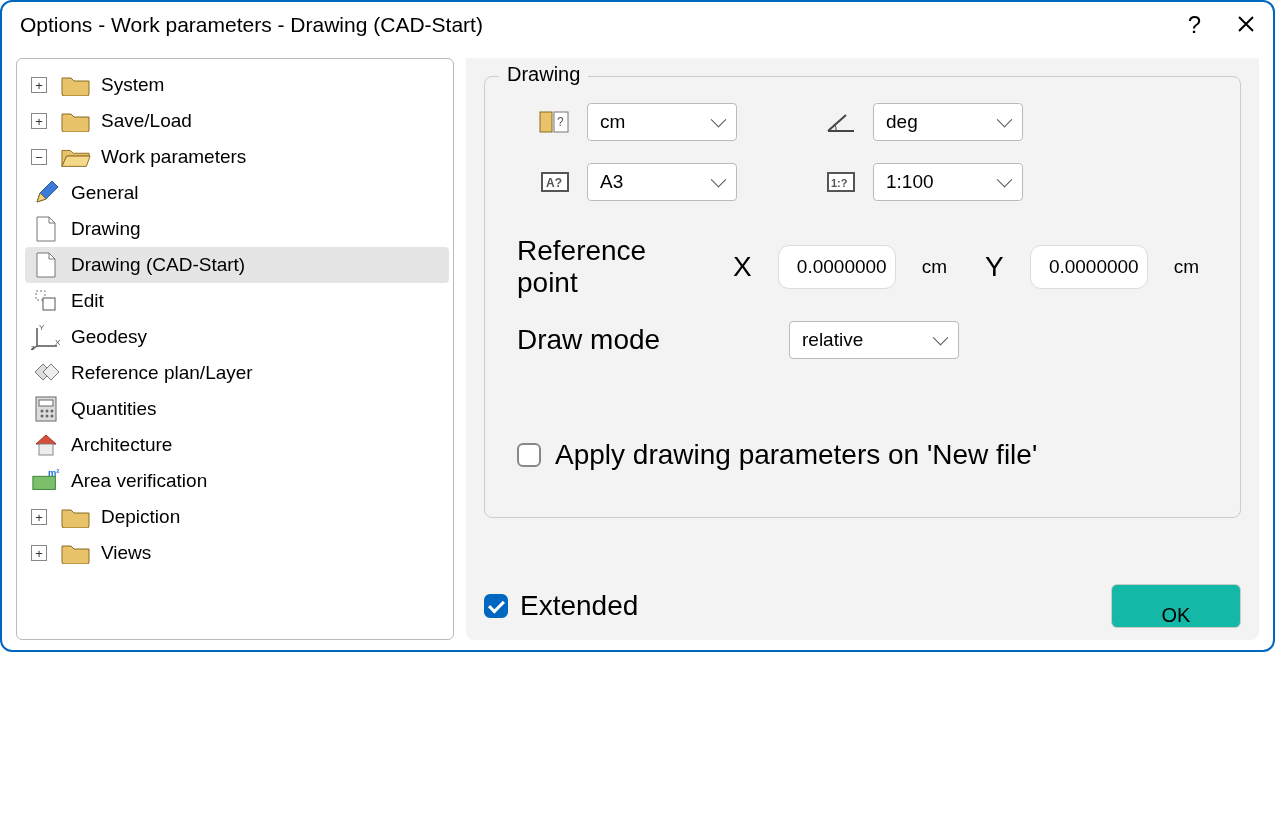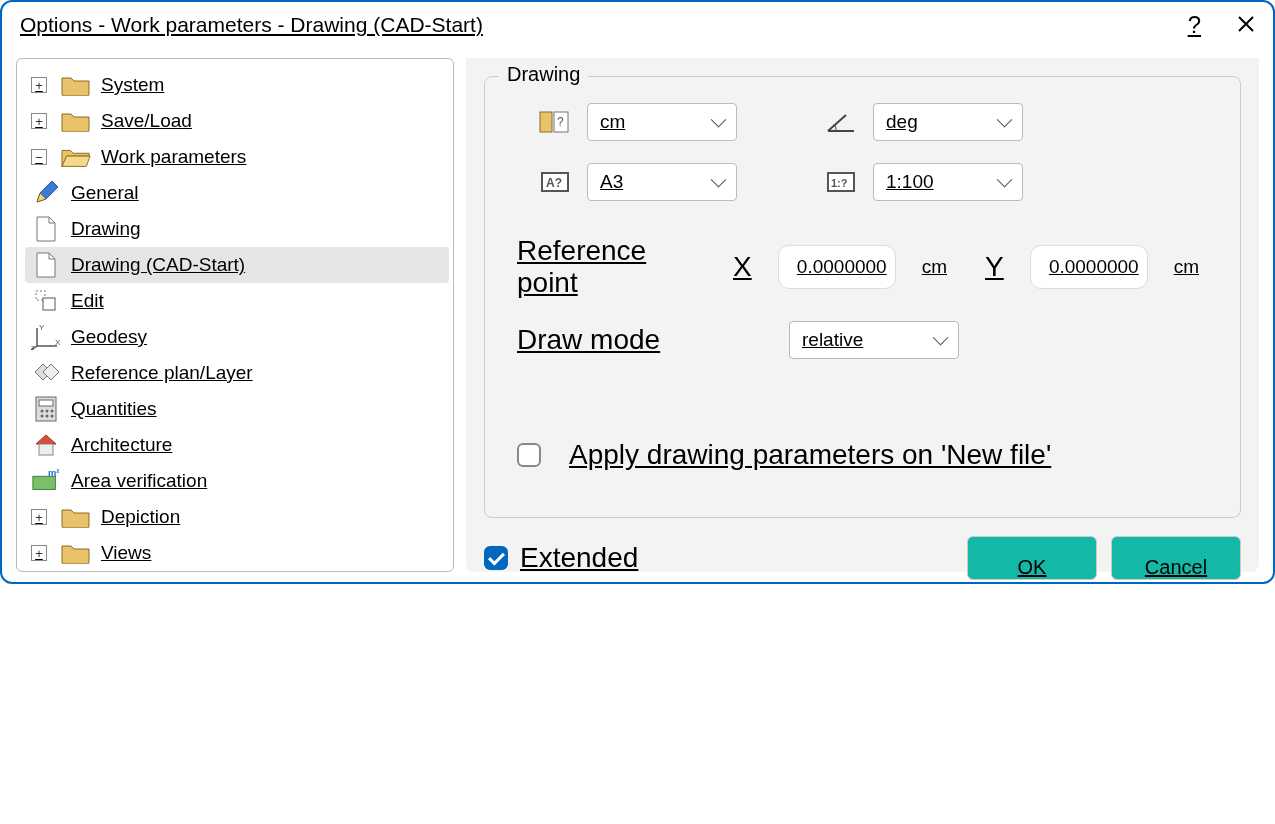--- a/index.html
+++ b/index.html
@@ -8,27 +8,26 @@
     font-family: "Segoe UI", Arial, sans-serif;
     font-size: 19px;
     background: #fff;
     color: #000;
     width: 1275px;
     height: 824px;
     overflow: hidden;
   }
   .window {
     width: 1275px;
-    height: 584px;
+    height: 652px;
     border: 2px solid #0067c0;
     border-radius: 12px;
     background: #fff;
     display: flex;
     flex-direction: column;
-    text-decoration: underline;
   }
   .titlebar {
     display: flex;
     align-items: center;
     justify-content: space-between;
     padding: 6px 18px 6px 18px;
     height: 46px;
   }
   .titlebar-title { font-size: 21px; }
   .titlebar-controls { display: flex; gap: 36px; align-items: center; }
@@ -432,32 +431,29 @@
           <span class="unit">cm</span>
         </div>
 
         <div class="row" style="">
           <span class="label" style="width:246px;">Draw mode</span>
           <div class="combo wide">
             <span>relative</span>
           </div>
         </div>
 
-        <div class="row" style="margin-top:80px; gap:28px;">
+        <div class="row" style="margin-top:80px; gap:14px;">
           <span class="checkbox"></span>
           <span class="label">Apply drawing parameters on 'New file'</span>
         </div>
       </div>
 
       <div class="footer">
         <span class="checkbox checked"></span>
         <span class="label" style="margin-left:12px;">Extended</span>
         <span class="spacer"></span>
         <div class="btn">
             <span>OK</span>
           </div>
-        <div class="btn">
-            <span>Cancel</span>
-          </div>
       </div>
     </div>
   </div>
 </div>
 
 </body></html>

